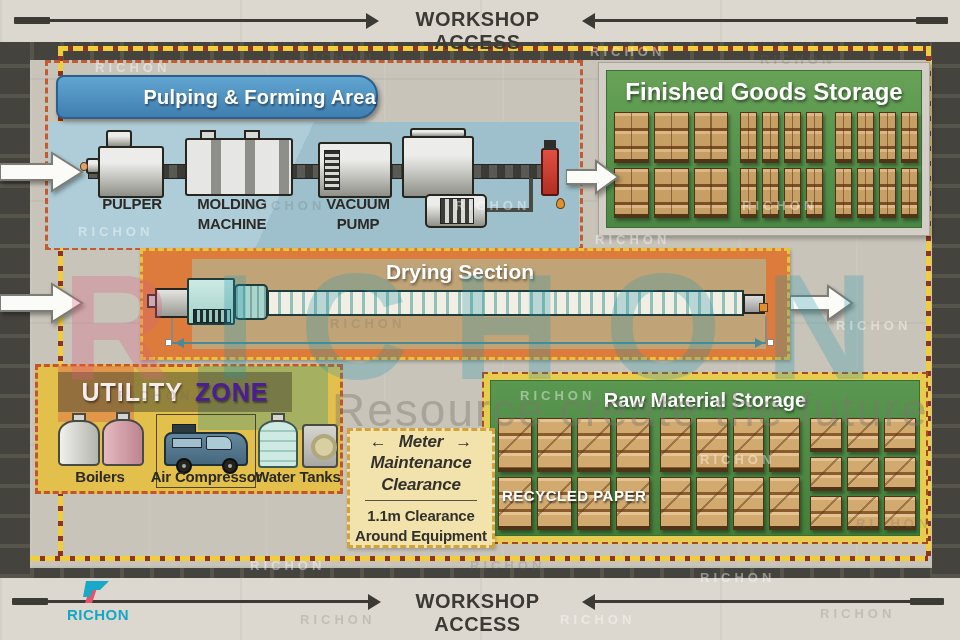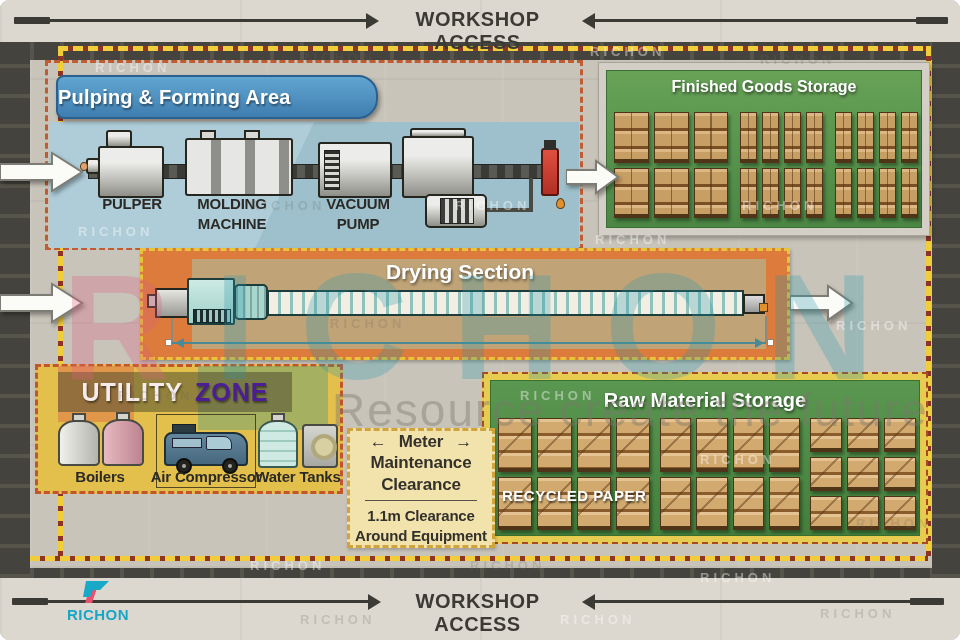--- a/index.html
+++ b/index.html
@@ -1,18 +1,18 @@
 <!DOCTYPE html>
 <html><head>
 <meta charset="utf-8">
 <style>
   * { box-sizing: border-box; margin: 0; padding: 0; }
   html,body { width:960px; height:640px; }
   body { font-family: "Liberation Sans", "DejaVu Sans", sans-serif; }
-  #stage { position:relative; width:960px; height:640px; overflow:hidden; background:#c8c4ba;border-radius:9px; }
+  #stage { position:relative; width:960px; height:640px; overflow:hidden; background:#c8c4ba; }
 
   
   .corridor { position:absolute; left:0; width:960px; background:#dcd8cf;
     background-image:repeating-linear-gradient(90deg, rgba(0,0,0,0.04) 0 2px, transparent 2px 240px); }
   #corridor-top { top:0; height:42px; }
   #corridor-bottom { top:578px; height:62px; }
   .wall { position:absolute; background-color:#44433d; }
   .wall-h { background-image:repeating-linear-gradient(90deg, rgba(250,240,200,0.10) 0 4px, transparent 4px 30px); }
   .wall-v { background-image:repeating-linear-gradient(0deg, rgba(250,240,200,0.10) 0 4px, transparent 4px 30px); }
   #wall-top { left:0; top:42px; width:960px; height:18px; }
@@ -42,21 +42,21 @@
   
   #logo { position:absolute; left:56px; top:579px; width:84px; height:48px; z-index:8; }
   #logo svg { position:absolute; left:20px; top:0; }
   #logo-text { position:absolute; left:0; top:27px; width:84px; text-align:center; font-size:15px; font-weight:700; color:#17a7c6; letter-spacing:0.5px; }
 
   
   #zone-pulping { position:absolute; left:45px; top:60px; width:538px; height:190px; border:3px dashed #bf5c33; z-index:5; }
   #pulping-blue { position:absolute; left:49px; top:122px; width:530px; height:126px; background:linear-gradient(115deg,#aecdd8 0 45%, #9dc0cc 45%); z-index:5; }
   #pulping-banner { position:absolute; left:56px; top:75px; width:322px; height:44px;
     background:linear-gradient(180deg,#61a5d1,#3f7eb0); border:2px solid #2a5f8e; border-radius:8px 20px 20px 8px;
-    box-shadow:2px 3px 4px rgba(0,0,0,0.35); z-index:7; display:flex; align-items:center; justify-content:flex-start; }
+    box-shadow:2px 3px 4px rgba(0,0,0,0.35); z-index:7; display:flex; align-items:center; justify-content:flex-end; }
   #pulping-banner span { color:#fff; font-size:20px; font-weight:700; letter-spacing:0.2px; text-shadow:1px 2px 2px rgba(0,0,0,0.45); }
   .mach { position:absolute; border:2px solid #26261f; background:linear-gradient(180deg,#ececea 0 30%,#b9b9b4 70%,#8f8f89); z-index:7; border-radius:3px; }
   #pp-conveyor { position:absolute; left:88px; top:164px; width:466px; height:15px; border:1px solid #222;
     background:repeating-linear-gradient(90deg,#5a5a54 0 8px,#3a3a36 8px 16px); z-index:6; }
   #pp-pulper { left:98px; top:146px; width:66px; height:52px; }
   #pp-pulper-hat { left:106px; top:130px; width:26px; height:18px; }
   #pp-nozzle { left:86px; top:158px; width:14px; height:16px; }
   #pp-nozzle-tip { position:absolute; left:80px; top:162px; width:8px; height:9px; background:#e0a26a; border:1px solid #5a3b1a; border-radius:50%; z-index:7; }
   #pp-molding { left:185px; top:138px; width:108px; height:58px;
     background:repeating-linear-gradient(90deg,#e6e6e4 0 24px,#8e8e8a 24px 34px); }
@@ -75,21 +75,21 @@
   #pp-redvalve-top { position:absolute; left:544px; top:140px; width:12px; height:10px; background:#2e2e2a; z-index:7; }
   #pp-drop { position:absolute; left:556px; top:198px; width:9px; height:11px; background:#e0912e; border:1px solid #5a3b1a; border-radius:50% 50% 50% 50%/60% 60% 40% 40%; z-index:7; }
   .mach-label { position:absolute; text-align:center; font-size:15px; font-weight:700; color:#2c2a26; line-height:1.3; letter-spacing:-0.2px; z-index:8; }
   #lbl-pulper { left:94px; top:194px; width:76px; }
   #lbl-molding { left:186px; top:194px; width:92px; }
   #lbl-vacuum { left:314px; top:194px; width:88px; }
 
   
   #fg-frame { position:absolute; left:598px; top:62px; width:332px; height:174px; background:#d3cfc6; border:1px solid #a8a49a; box-shadow:2px 3px 4px rgba(0,0,0,0.25); z-index:5; }
   #fg-green { position:absolute; left:606px; top:70px; width:316px; height:158px; background:linear-gradient(180deg,#67a257,#4b8644); border:1px solid #3c6f35; z-index:5; }
-  #fg-title { position:absolute; left:606px; top:78px; width:316px; text-align:center; color:#fff; font-size:16px; font-weight:700; text-shadow:1px 2px 3px rgba(0,0,0,0.55); z-index:7; }
+  #fg-title { position:absolute; left:606px; top:78px; width:316px; text-align:center; color:#fff; font-size:24px; font-weight:700; text-shadow:1px 2px 3px rgba(0,0,0,0.55); z-index:7; }
   #fg-pallets { position:absolute; left:614px; top:112px; width:304px; height:106px; display:flex; gap:12px; z-index:6; }
 
   .stack-group { display:grid; gap:5px; height:100%; }
   .stack { border:1px solid #4e3418; border-bottom:4px solid #503417; box-shadow:2px 3px 3px rgba(0,0,0,0.35);
     background-image:
       linear-gradient(90deg, transparent 0 47%, rgba(80,50,20,0.55) 47% 53%, transparent 53%),
       repeating-linear-gradient(180deg, #dcb683 0 3px, #c79e63 3px 15px, #7a4f24 15px 18px); }
   .bale { background-image:
       linear-gradient(135deg, transparent 0 44%, rgba(90,55,20,0.45) 44% 48%, transparent 48%),
       repeating-linear-gradient(180deg, #e5c291 0 3px, #d2aa70 3px 14px, #8a5c2c 14px 17px); }
@@ -144,21 +144,21 @@
   #water-unit::after { content:""; position:absolute; left:7px; top:8px; width:18px; height:18px; border-radius:50%; background:#d8d0a2; border:4px solid #b0a87a; }
   .ut-label { position:absolute; top:468px; text-align:center; font-size:15px; font-weight:700; color:#2c2a26; z-index:8; letter-spacing:-0.2px; }
   #lbl-boilers { left:52px; width:96px; }
   #lbl-comp { left:150px; width:112px; }
   #lbl-water { left:250px; width:96px; }
 
   
   #clearance-box { position:absolute; left:347px; top:428px; width:148px; height:120px; background:#f2e2ac; border:3px dashed #d0a43a;
     display:flex; flex-direction:column; align-items:center; justify-content:center; z-index:6; box-shadow:1px 2px 3px rgba(0,0,0,0.2); }
   .clr-row { display:flex; align-items:center; gap:12px; }
-  .clr-big { font-size:17px; font-weight:700; color:#33312c; line-height:1.25; letter-spacing:-0.2px; }
+  .clr-big { font-size:17px; font-weight:700; color:#33312c; line-height:1.25; letter-spacing:-0.2px;font-style:italic; }
   .clr-arrow { font-size:17px; font-weight:700; color:#33312c; }
   #clr-divider { width:112px; height:2px; background:#55534c; margin:5px 0; }
   .clr-small { font-size:15px; font-weight:700; color:#33312c; line-height:1.3; letter-spacing:-0.2px; }
 
   
   #rm-frame { position:absolute; left:482px; top:372px; width:446px; height:172px; background:#e7cc52; border:2px dashed #a84a28; z-index:5; }
   #rm-green { position:absolute; left:490px; top:380px; width:430px; height:156px; background:linear-gradient(180deg,#5a9750,#447f3c); border:1px solid #39702f; z-index:5; }
   #rm-title { position:absolute; left:490px; top:389px; width:430px; text-align:center; color:#fff; font-size:20px; font-weight:700; text-shadow:1px 2px 3px rgba(0,0,0,0.55); z-index:7; }
   #rm-bales { position:absolute; left:498px; top:418px; width:418px; height:112px; display:flex; gap:10px; z-index:6; }
   #rm-label { position:absolute; left:502px; top:487px; color:#fff; font-size:15px; font-weight:700; letter-spacing:0.5px; text-shadow:1px 2px 2px rgba(0,0,0,0.6); z-index:9; }

